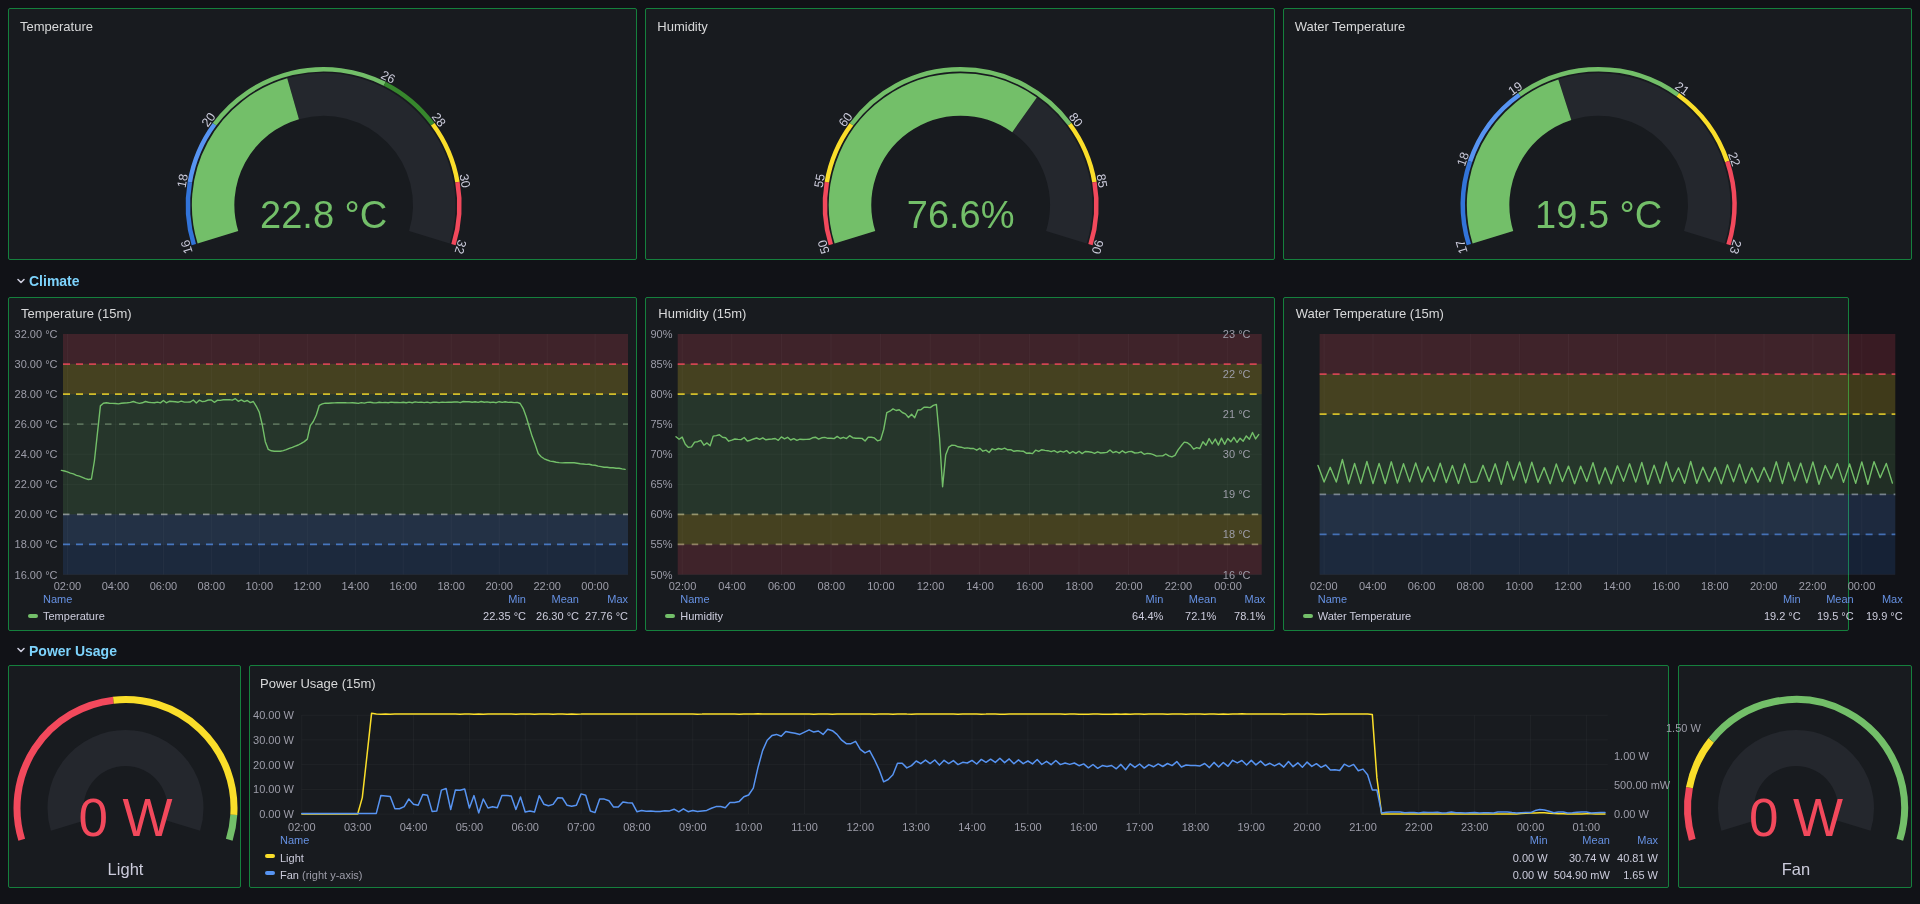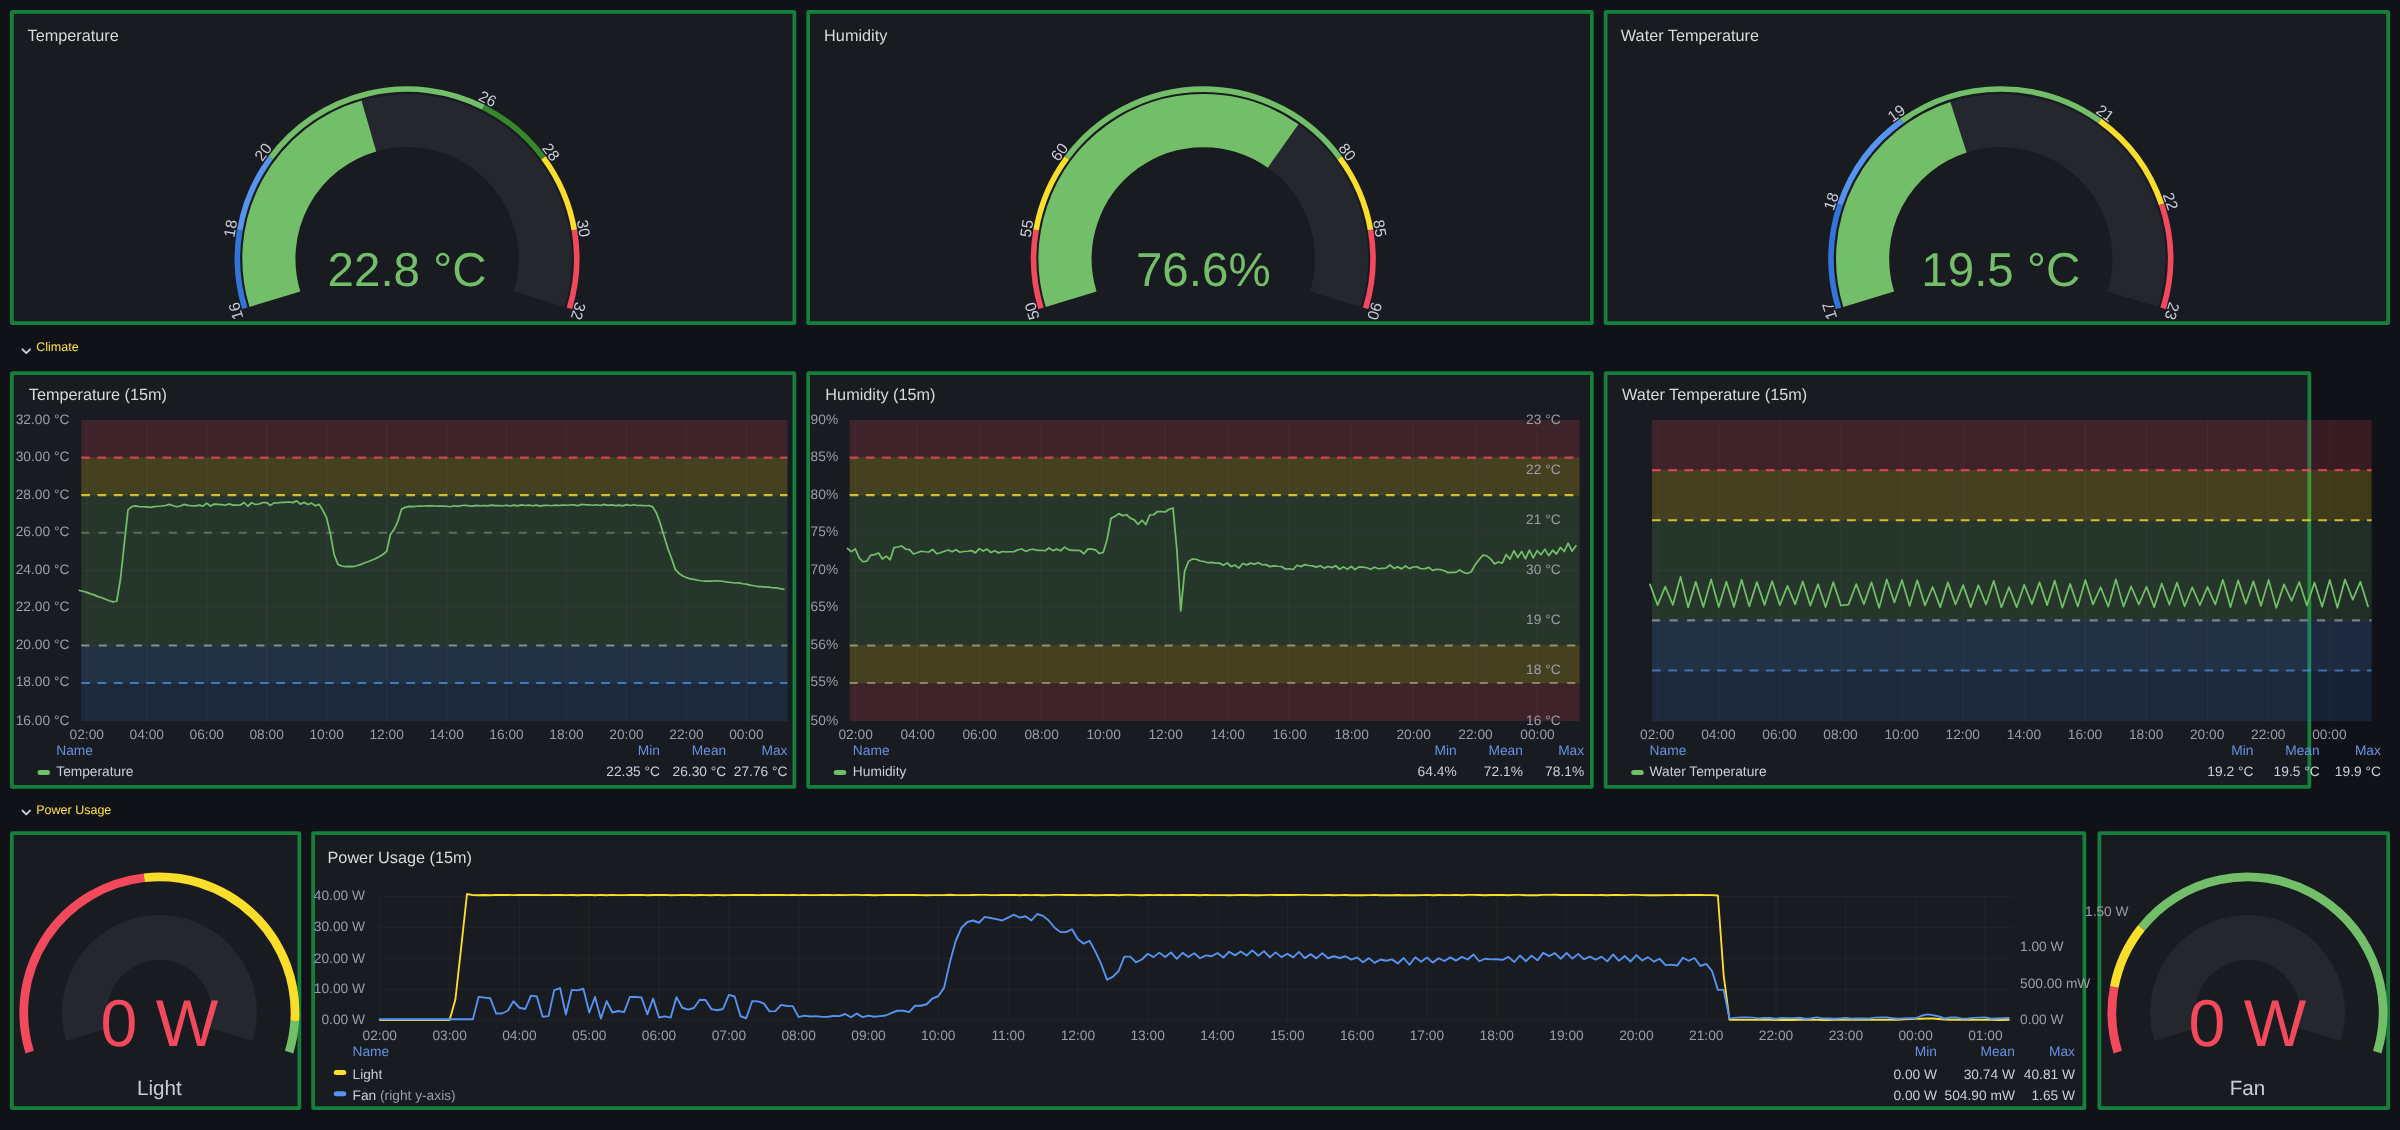--- a/index.html
+++ b/index.html
@@ -1,17 +1,17 @@
 <!DOCTYPE html>
 <html><head><meta charset="utf-8"><style>
 *{margin:0;padding:0;box-sizing:border-box}
 body{width:1920px;height:904px;background:#111217;font-family:"Liberation Sans",sans-serif;position:relative;overflow:hidden}
-.panel{position:absolute;background:#181B1F;border:3px solid #15803d;border-radius:2px}
+.panel{position:absolute;background:#181B1F;border:1px solid #15803d;border-radius:2px}
 .ptitle{position:absolute;font-size:13px;font-weight:500;color:#D8D9DA;white-space:nowrap}
-.rowhdr{position:absolute;font-size:10px;font-weight:400;color:#fde047;white-space:nowrap}
+.rowhdr{position:absolute;font-size:14px;font-weight:700;color:#7dd3fc;white-space:nowrap}
 .chev{position:absolute;width:10px;height:10px}
 text{font-family:"Liberation Sans",sans-serif}
 .xlab{position:absolute;font-size:11px;color:#9D9DA9;transform:translateX(-50%);white-space:nowrap}
 .ylab{position:absolute;font-size:11px;color:#9D9DA9;transform:translateY(-50%);white-space:nowrap}
 .lgname{position:absolute;font-size:11px;color:#CCCCDC;white-space:nowrap}
 .lghdr{position:absolute;font-size:11px;font-weight:500;color:#6691E2;white-space:nowrap}
 .lgval{position:absolute;font-size:11px;color:#CCCCDC;white-space:nowrap;transform:translateX(-100%)}
 .lghdr.r{transform:translateX(-100%)}
 .swatch{position:absolute;width:10px;height:4px;border-radius:2px}
 </style></head><body>
@@ -150,21 +150,21 @@
 <div class="lgval" style="left:619px;top:311.5px">27.76 °C</div>
 </div>
 <div class="panel" style="left:645.3px;top:297px;width:629.3px;height:334px">
 <div class="ptitle" style="left:12px;top:7.5px">Humidity (15m)</div>
 <div class="ylab" style="right:601.1px;top:36.0px">90%</div>
 <div class="ylab" style="right:601.1px;top:66.1px">85%</div>
 <div class="ylab" style="right:601.1px;top:96.1px">80%</div>
 <div class="ylab" style="right:601.1px;top:126.2px">75%</div>
 <div class="ylab" style="right:601.1px;top:156.2px">70%</div>
 <div class="ylab" style="right:601.1px;top:186.3px">65%</div>
-<div class="ylab" style="right:601.1px;top:216.4px">56%</div>
+<div class="ylab" style="right:601.1px;top:216.4px">60%</div>
 <div class="ylab" style="right:601.1px;top:246.4px">55%</div>
 <div class="ylab" style="right:601.1px;top:276.5px">50%</div>
 <div class="xlab" style="left:36.2px;top:282.0px">02:00</div>
 <div class="xlab" style="left:85.8px;top:282.0px">04:00</div>
 <div class="xlab" style="left:135.4px;top:282.0px">06:00</div>
 <div class="xlab" style="left:185.0px;top:282.0px">08:00</div>
 <div class="xlab" style="left:234.6px;top:282.0px">10:00</div>
 <div class="xlab" style="left:284.2px;top:282.0px">12:00</div>
 <div class="xlab" style="left:333.8px;top:282.0px">14:00</div>
 <div class="xlab" style="left:383.4px;top:282.0px">16:00</div>

